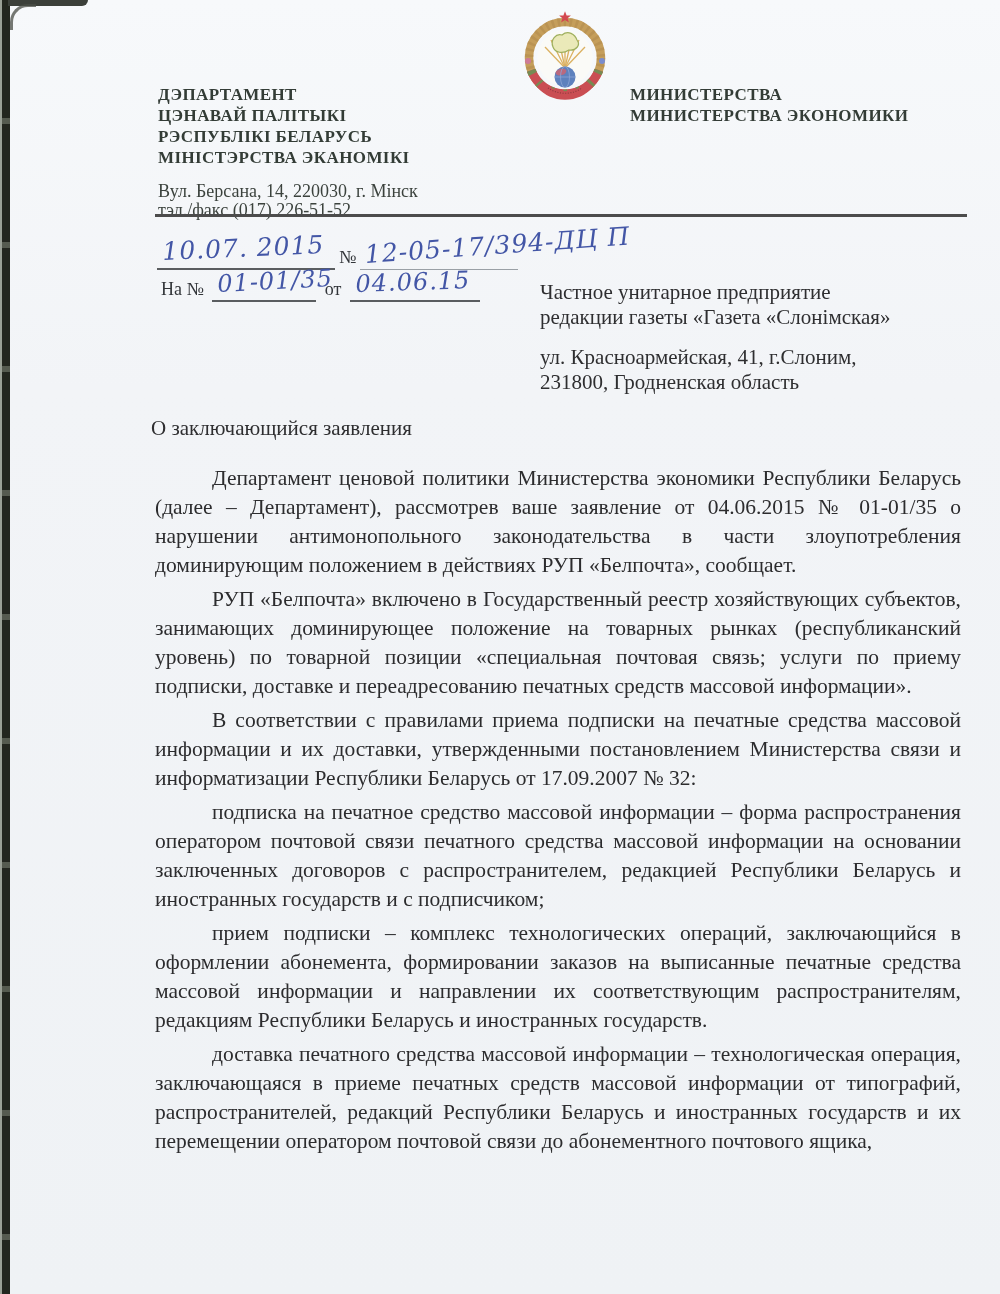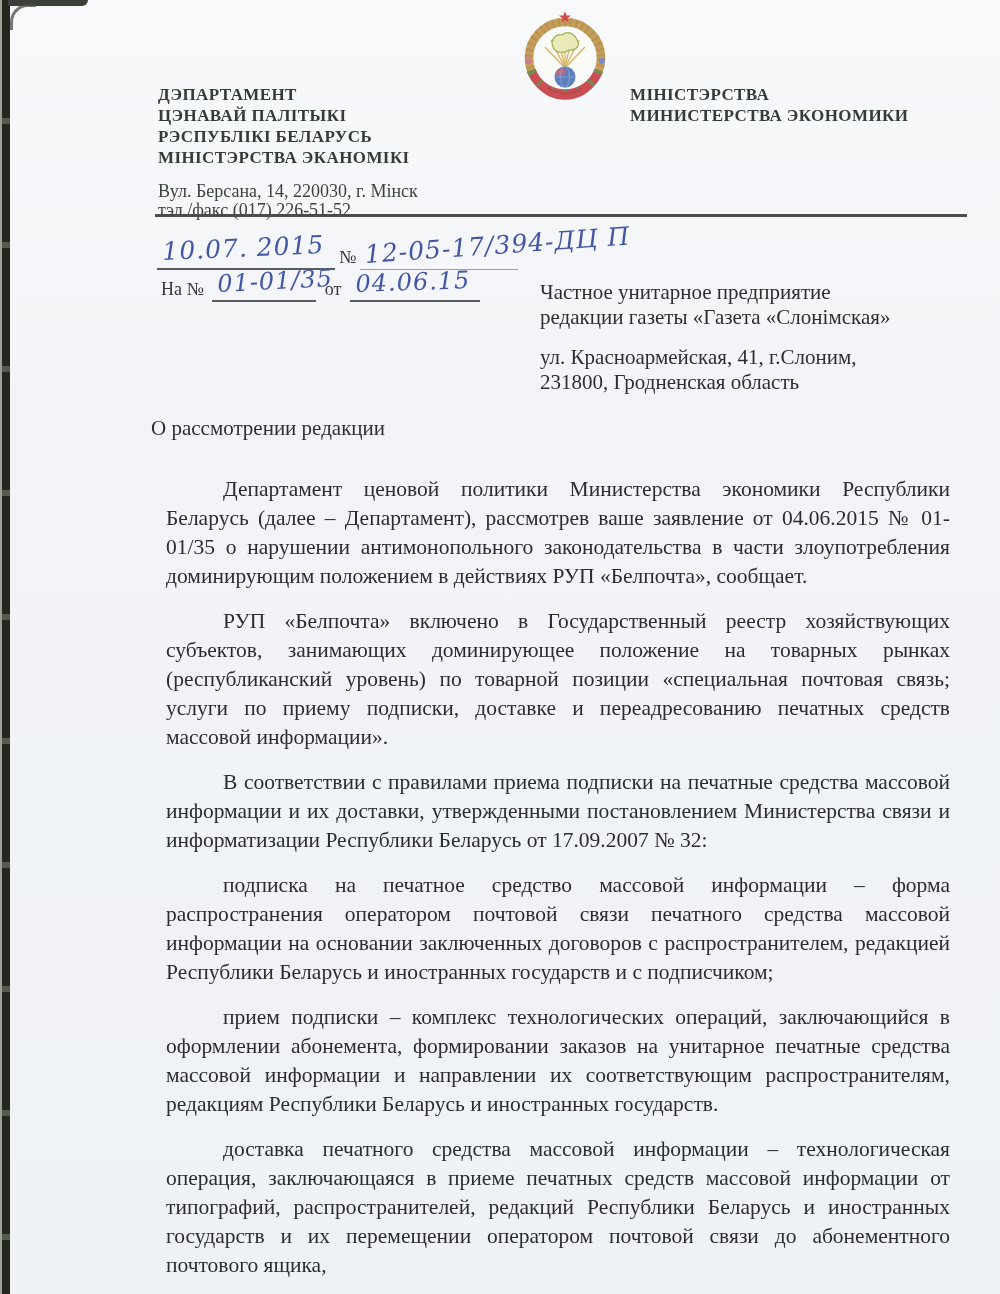--- a/index.html
+++ b/index.html
@@ -54,21 +54,21 @@
   .hand-reply{font-size:24px;transform:rotate(-3deg);transform-origin:left bottom;}
   .hand-rdate{font-size:24px;transform:rotate(-2deg);transform-origin:left bottom;}
   .ref-label{display:inline-block;margin:0 4px;vertical-align:bottom;line-height:26px;}
   
   .recipient{position:absolute;left:540px;top:280px;width:440px;font-size:21px;line-height:25px;color:#2e2e30;}
   .recipient .gap{height:15px;}
   
   .subject{position:absolute;left:151px;top:416px;font-size:21px;color:#2e2e30;}
   .body-text{position:absolute;left:150px;top:459px;width:816px;}
   .body-text p{
-    margin:16px;font-size:21.5px;line-height:29px;
+    margin:5px;font-size:21.5px;line-height:29px;
     text-align:justify;text-align-last:left;text-indent:57px;color:#2c2c2e;
   }
 </style>
 </head>
 <body>
 
 <div class="page">
 
   <div class="scan-edge"></div>
   <div class="scan-corner"></div>
@@ -120,21 +120,21 @@
       <div>МІНІСТЭРСТВА ЭКАНОМІКІ</div>
     </div>
     <div class="addr">
       <div>Вул. Берсана, 14, 220030, г. Мінск</div>
       <div>тэл./факс (017) 226-51-52</div>
     </div>
   </div>
 
   <div class="lh-col lh-right">
     <div class="org">
-      <div>МІНІСТЭРСТВА</div>
+      <div>МИНИСТЕРСТВА</div>
       <div>МИНИСТЕРСТВА ЭКОНОМИКИ</div>
     </div>
   </div>
 
   <div class="rule"></div>
 
   <div class="refs">
     <div class="ref-row">
       <span class="uline u1">
         <span class="hand hand-date">10.07. 2015</span>
@@ -155,24 +155,24 @@
   </div>
 
   <div class="recipient">
     <div>Частное унитарное предприятие</div>
     <div>редакции газеты «Газета «Слонімская»</div>
     <div class="gap"></div>
     <div>ул. Красноармейская, 41, г.Слоним,</div>
     <div>231800, Гродненская область</div>
   </div>
 
-  <div class="subject">О рассмотрении редакции</div>
+  <div class="subject">О заключающийся заявления</div>
 
   <div class="body-text">
     <p>Департамент ценовой политики Министерства экономики Республики Беларусь (далее –  Департамент), рассмотрев ваше заявление от 04.06.2015      № 01-01/35 о нарушении антимонопольного законодательства в части злоупотребления доминирующим положением в действиях  РУП «Белпочта»,  сообщает.</p>
     <p>РУП «Белпочта» включено в Государственный реестр хозяйствующих субъектов, занимающих доминирующее положение на товарных рынках (республиканский уровень) по товарной позиции «специальная почтовая связь; услуги по приему подписки, доставке и переадресованию печатных средств массовой информации».</p>
     <p>В соответствии с правилами приема подписки на печатные средства массовой информации и их доставки, утвержденными постановлением Министерства связи и информатизации Республики Беларусь от 17.09.2007  № 32:</p>
     <p>подписка на печатное средство массовой информации – форма распространения оператором почтовой связи печатного средства массовой информации на основании заключенных договоров с распространителем, редакцией Республики Беларусь и иностранных государств и с подписчиком;</p>
-    <p>прием подписки – комплекс технологических операций, заключающийся в оформлении абонемента, формировании заказов на унитарное печатные средства массовой информации и направлении их соответствующим распространителям, редакциям Республики Беларусь и иностранных государств.</p>
+    <p>прием подписки – комплекс технологических операций, заключающийся в оформлении абонемента, формировании заказов на выписанные печатные средства массовой информации и направлении их соответствующим распространителям, редакциям Республики Беларусь и иностранных государств.</p>
     <p>доставка печатного средства массовой информации – технологическая операция, заключающаяся в приеме печатных средств массовой информации от типографий, распространителей, редакций Республики Беларусь и иностранных государств и их перемещении оператором почтовой связи до абонементного почтового ящика,</p>
   </div>
 
 </div>
 
 </body></html>

